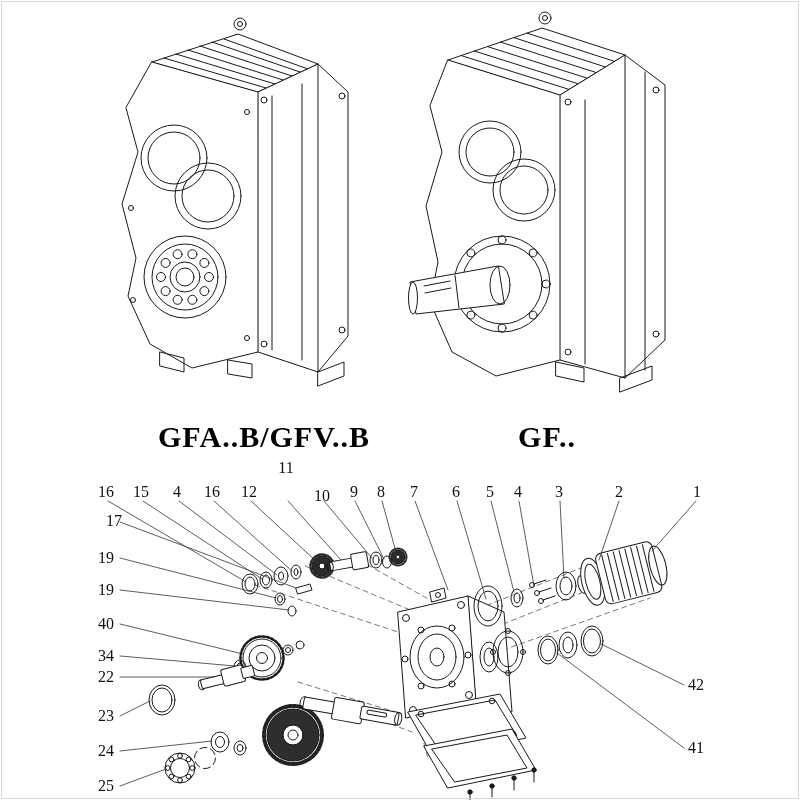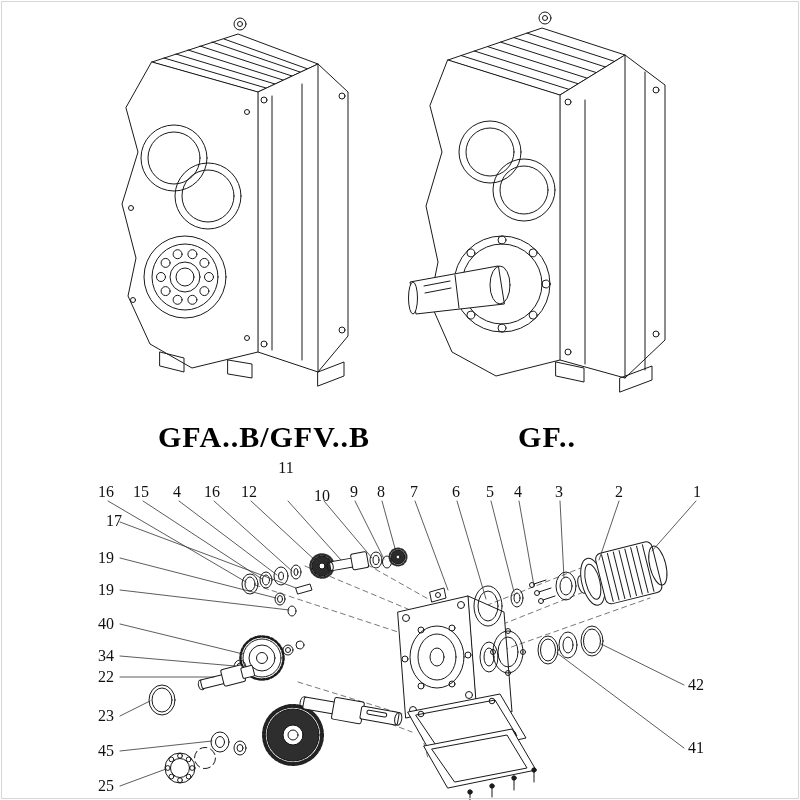--- a/index.html
+++ b/index.html
@@ -345,20 +345,20 @@
 <div class="num" style="left:619px;top:492px">2</div>
 <div class="num" style="left:697px;top:492px">1</div>
 
 <div class="num" style="left:114px;top:521px">17</div>
 <div class="num" style="left:106px;top:558px">19</div>
 <div class="num" style="left:106px;top:590px">19</div>
 <div class="num" style="left:106px;top:624px">40</div>
 <div class="num" style="left:106px;top:656px">34</div>
 <div class="num" style="left:106px;top:677px">22</div>
 <div class="num" style="left:106px;top:716px">23</div>
-<div class="num" style="left:106px;top:751px">45</div>
+<div class="num" style="left:106px;top:751px">24</div>
 <div class="num" style="left:106px;top:786px">25</div>
 
 <div class="num" style="left:696px;top:685px">42</div>
 <div class="num" style="left:696px;top:748px">41</div>
 
 <div class="frame"></div>
 </div>
 
 </body></html>

